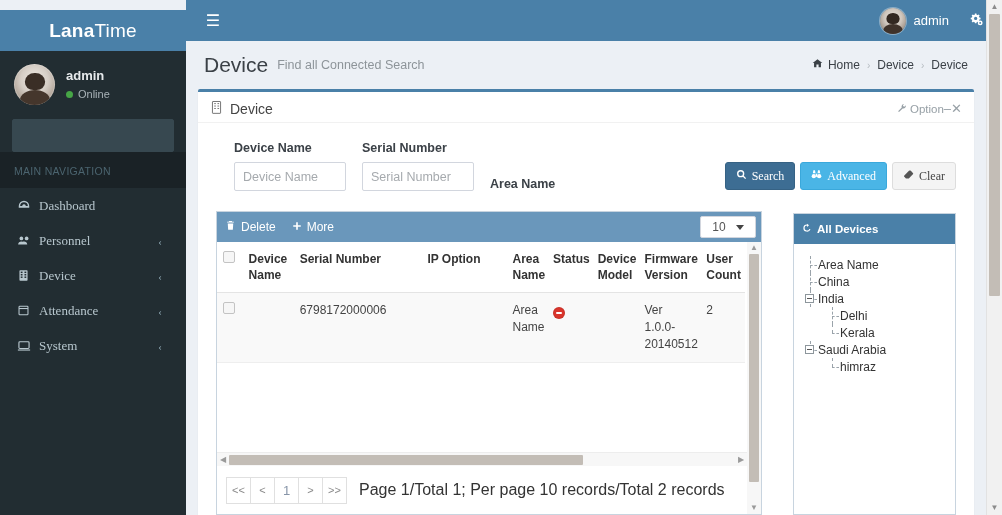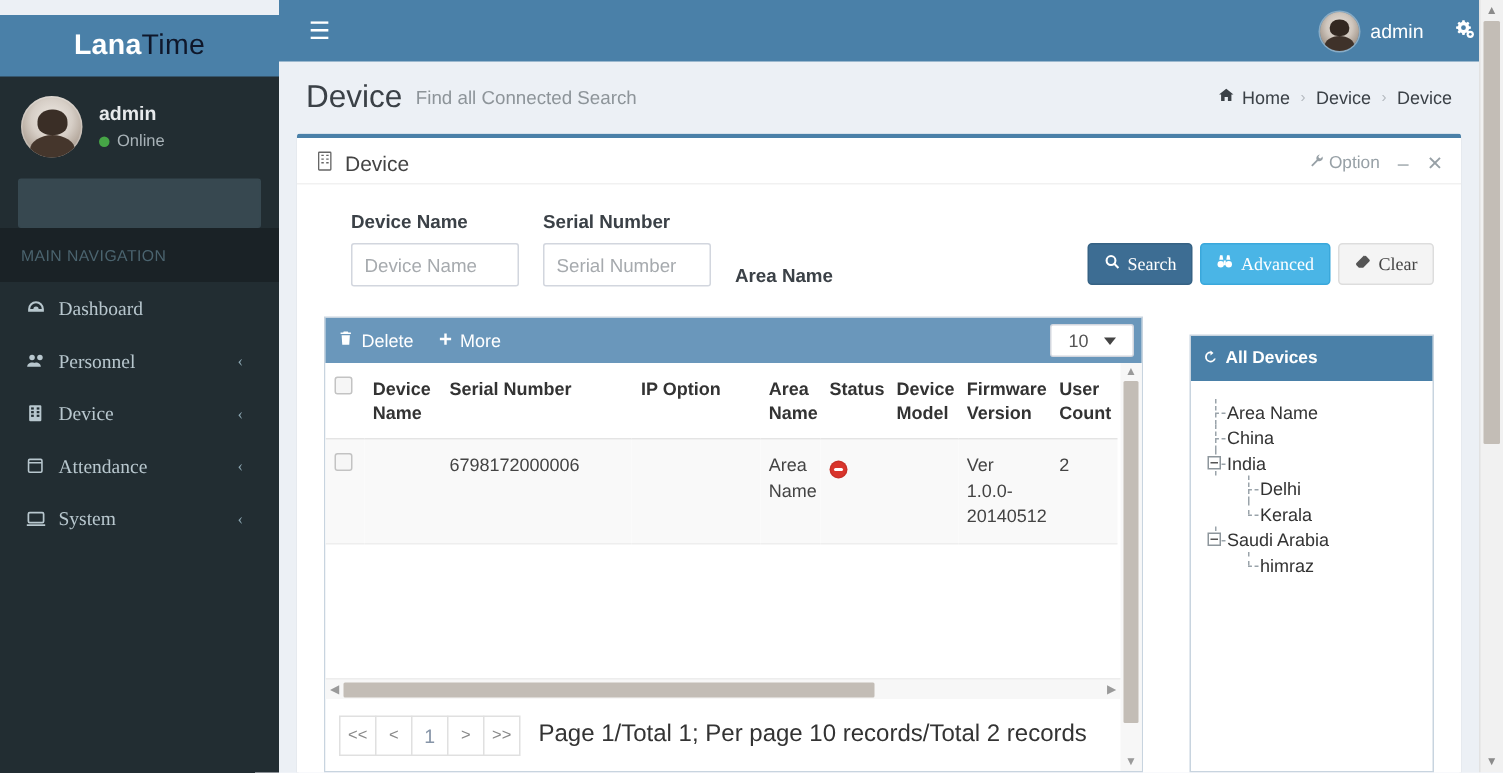--- a/index.html
+++ b/index.html
@@ -15,21 +15,21 @@
   
   .sidebar {
     position: absolute; left: 0; top: 10px; width: 186px; height: 515px;
     background: #222d32;
   }
   .logo {
     height: 41px; background: #4a80a8;
     display: flex; align-items: center; justify-content: center;
     color: #fff; font-size: 19px; font-weight: 700; letter-spacing: .2px;
   }
-  .logo .lt-light { font-weight: 300; color: #0f172a; }
+  .logo .lt-light { font-weight: 300; color: #ffffff; }
   .user-panel {
     display: flex; align-items: center; padding: 13px 10px 12px 14px;
   }
   .avatar-sb {
     width: 41px; height: 41px; border-radius: 50%;
     background: radial-gradient(circle at 50% 38%, #efeae4 0%, #d6cec6 42%, #b9ada2 64%, #8a7f76 100%);
     position: relative; overflow: hidden; flex: 0 0 auto;
     box-shadow: inset 0 0 0 1px rgba(255,255,255,.25);
   }
   .avatar-sb::before {
@@ -113,21 +113,21 @@
   .box {
     position: absolute; left: 198px; top: 89px; right: 28px; bottom: -8px;
     background: #fff; border-top: 3px solid #4a80a8; border-radius: 2px;
     box-shadow: 0 1px 1px rgba(0,0,0,.12);
   }
   .box-header {
     height: 28px; display: flex; align-items: center;
     padding: 0 12px; border-bottom: 1px solid #f1f1f1; margin-top: 3px;
   }
   .box-title { display: flex; align-items: center; gap: 7px; font-size: 14px; color: #444; }
-  .box-tools { margin-left: auto; display: flex; align-items: center; gap: 12px; color: #97a0a6; font-size: 11.5px; }
+  .box-tools { margin-left: auto; display: flex; align-items: center; color: #97a0a6; font-size: 11.5px; }
   .tool-btn { display: flex; align-items: center; gap: 3px; cursor: pointer; }
   .tool-icon { cursor: pointer; font-size: 13px; line-height: 1; }
 
   
   .filter-row {
     display: flex; align-items: flex-end; padding: 18px 18px 16px 36px; gap: 16px;
   }
   .field-group { display: flex; flex-direction: column; gap: 7px; }
   .field-label { font-size: 12.5px; font-weight: 700; color: #3b4147; }
   .field-input {
@@ -216,21 +216,21 @@
   .pg-btn {
     min-width: 25px; height: 27px; border: 1px solid #e0e0e0; margin-left: -1px;
     background: #fff; display: flex; align-items: center; justify-content: center;
     font-size: 11px; color: #8a8a8a; cursor: pointer; padding: 0 5px;
   }
   .pg-btn.current { color: #8795a8; font-size: 13px; }
   .pager-info { font-size: 16px; color: #333; }
 
   
   .tree-panel {
-    position: absolute; right: 18px; top: 131px; width: 163px; bottom: 8px;
+    position: absolute; right: 18px; top: 121px; width: 163px; bottom: 8px;
     border: 1px solid #c8d4df; background: #fff;
   }
   .tree-header {
     height: 30px; background: #4a80a8; color: #fff; display: flex; align-items: center;
     gap: 5px; padding: 0 8px; font-size: 11.5px; font-weight: 700;
   }
   .tree-body { padding: 12px 6px 6px 10px; }
   .tree-row { display: flex; align-items: center; height: 17px; font-size: 12px; color: #333; white-space: nowrap; }
   .tree-row.lvl2 { padding-left: 22px; }
   .tw { width: 14px; flex: 0 0 14px; height: 17px; position: relative; }

